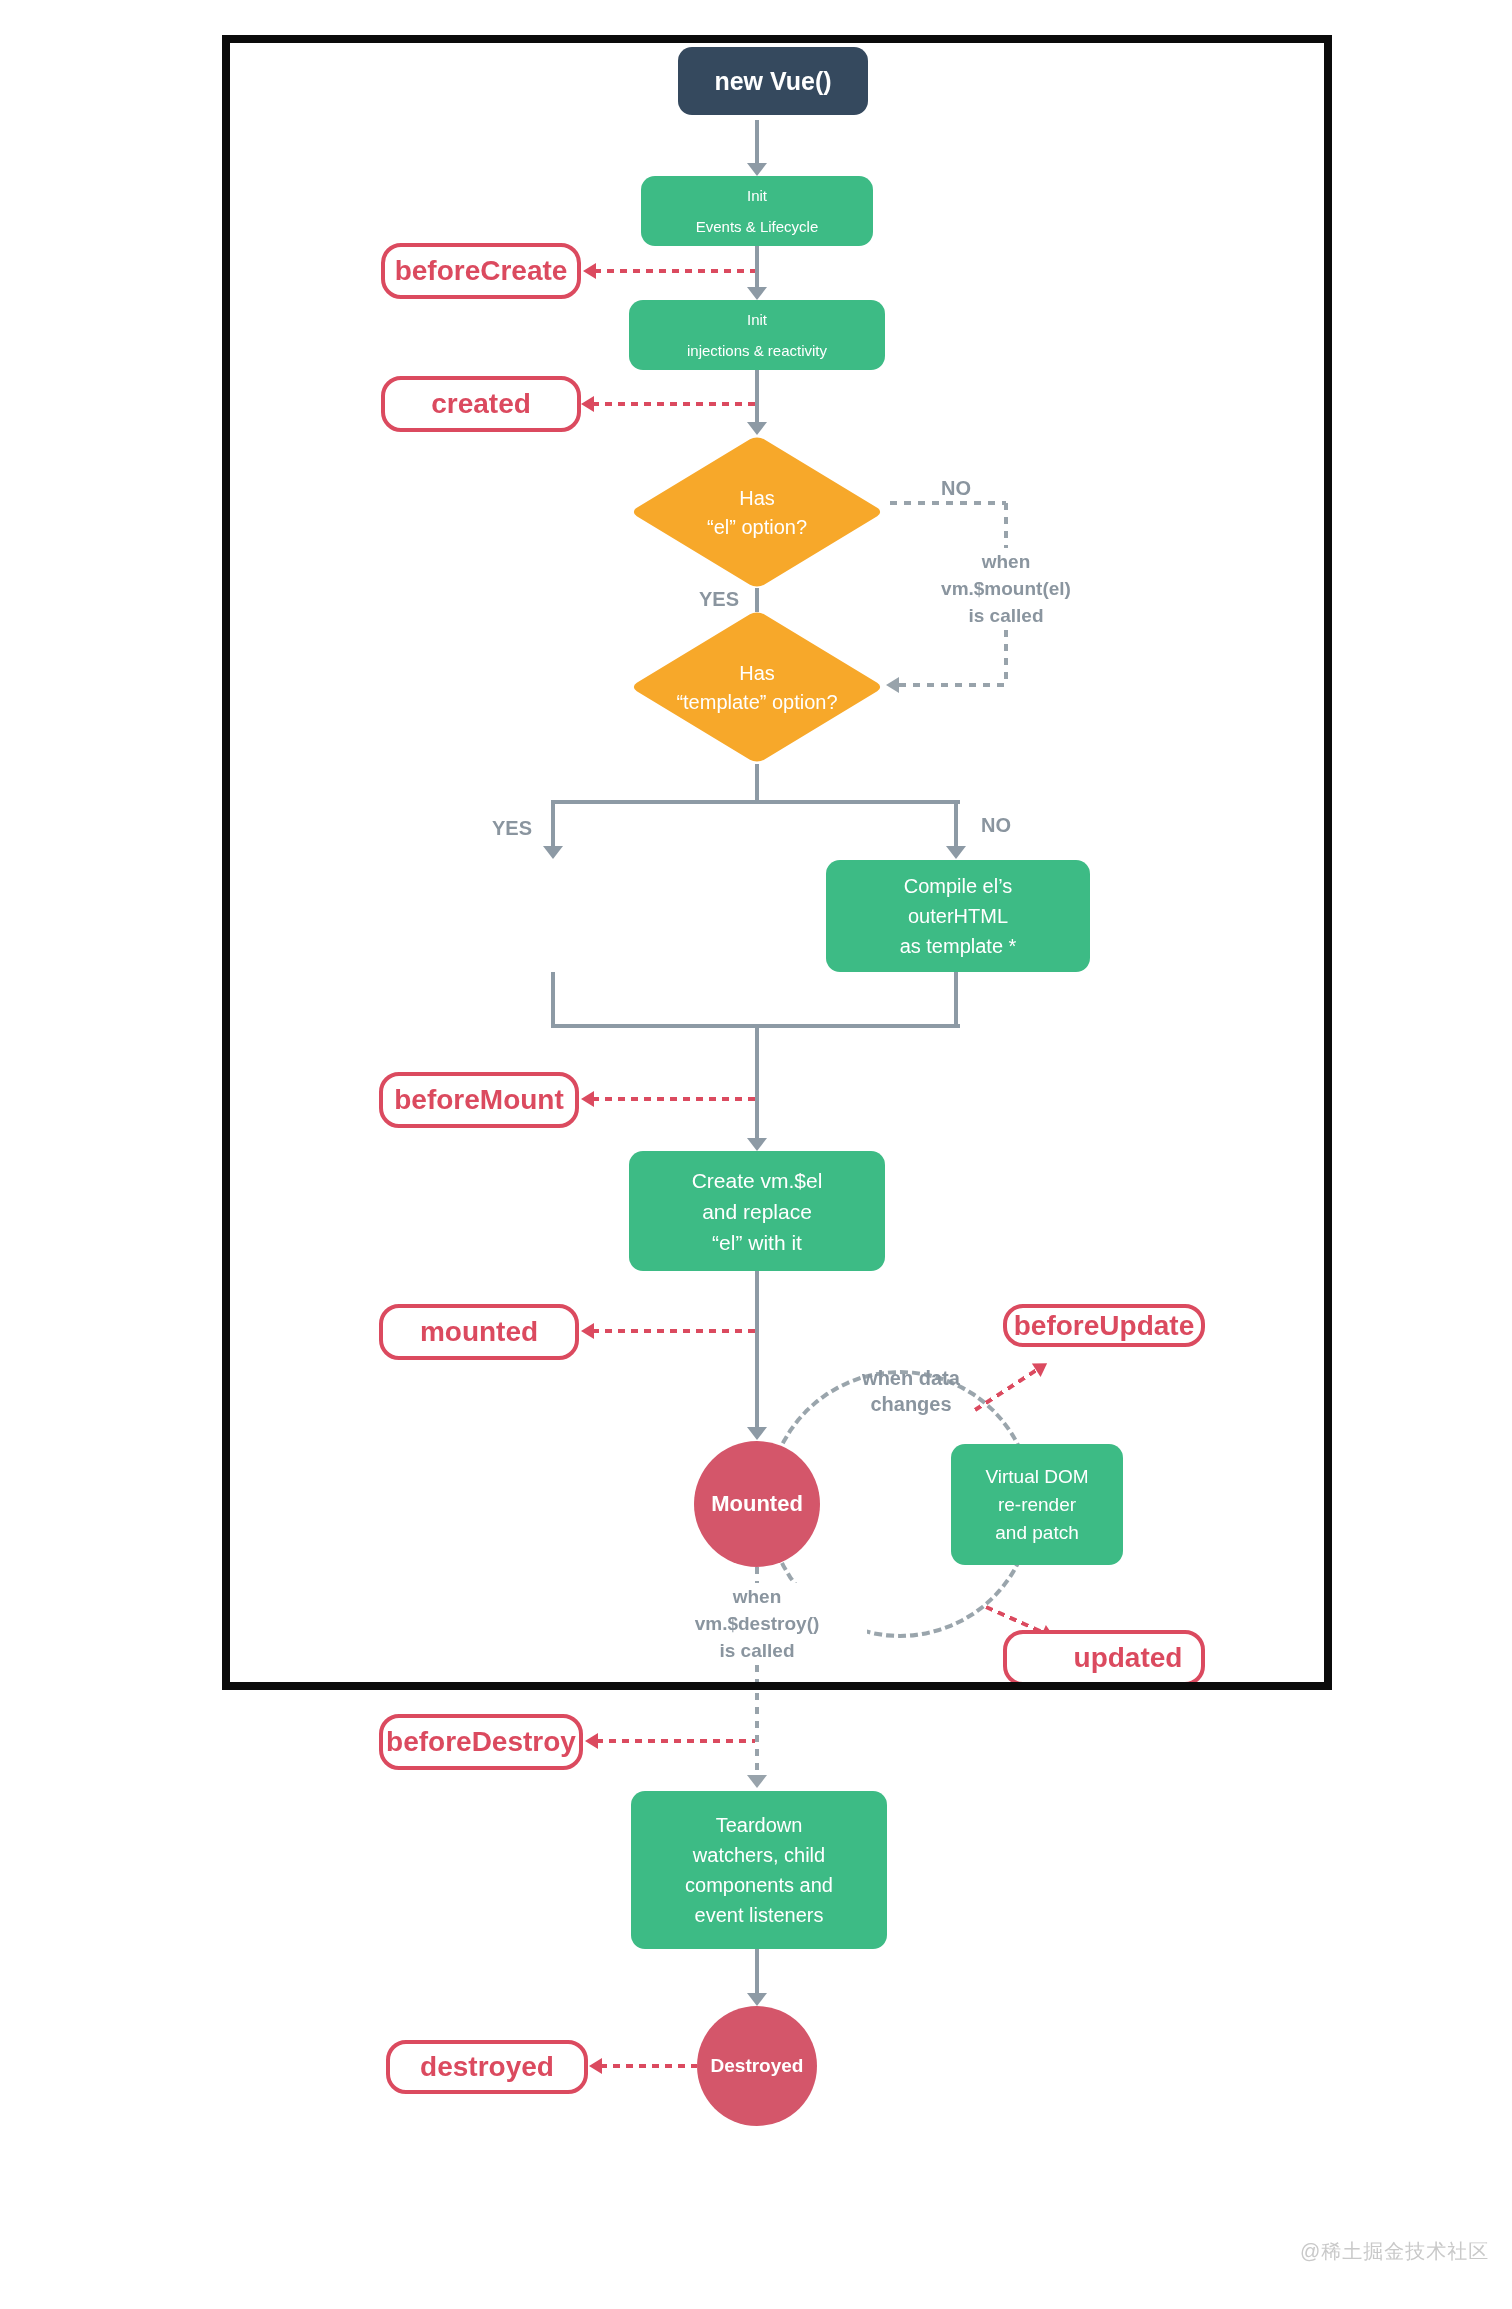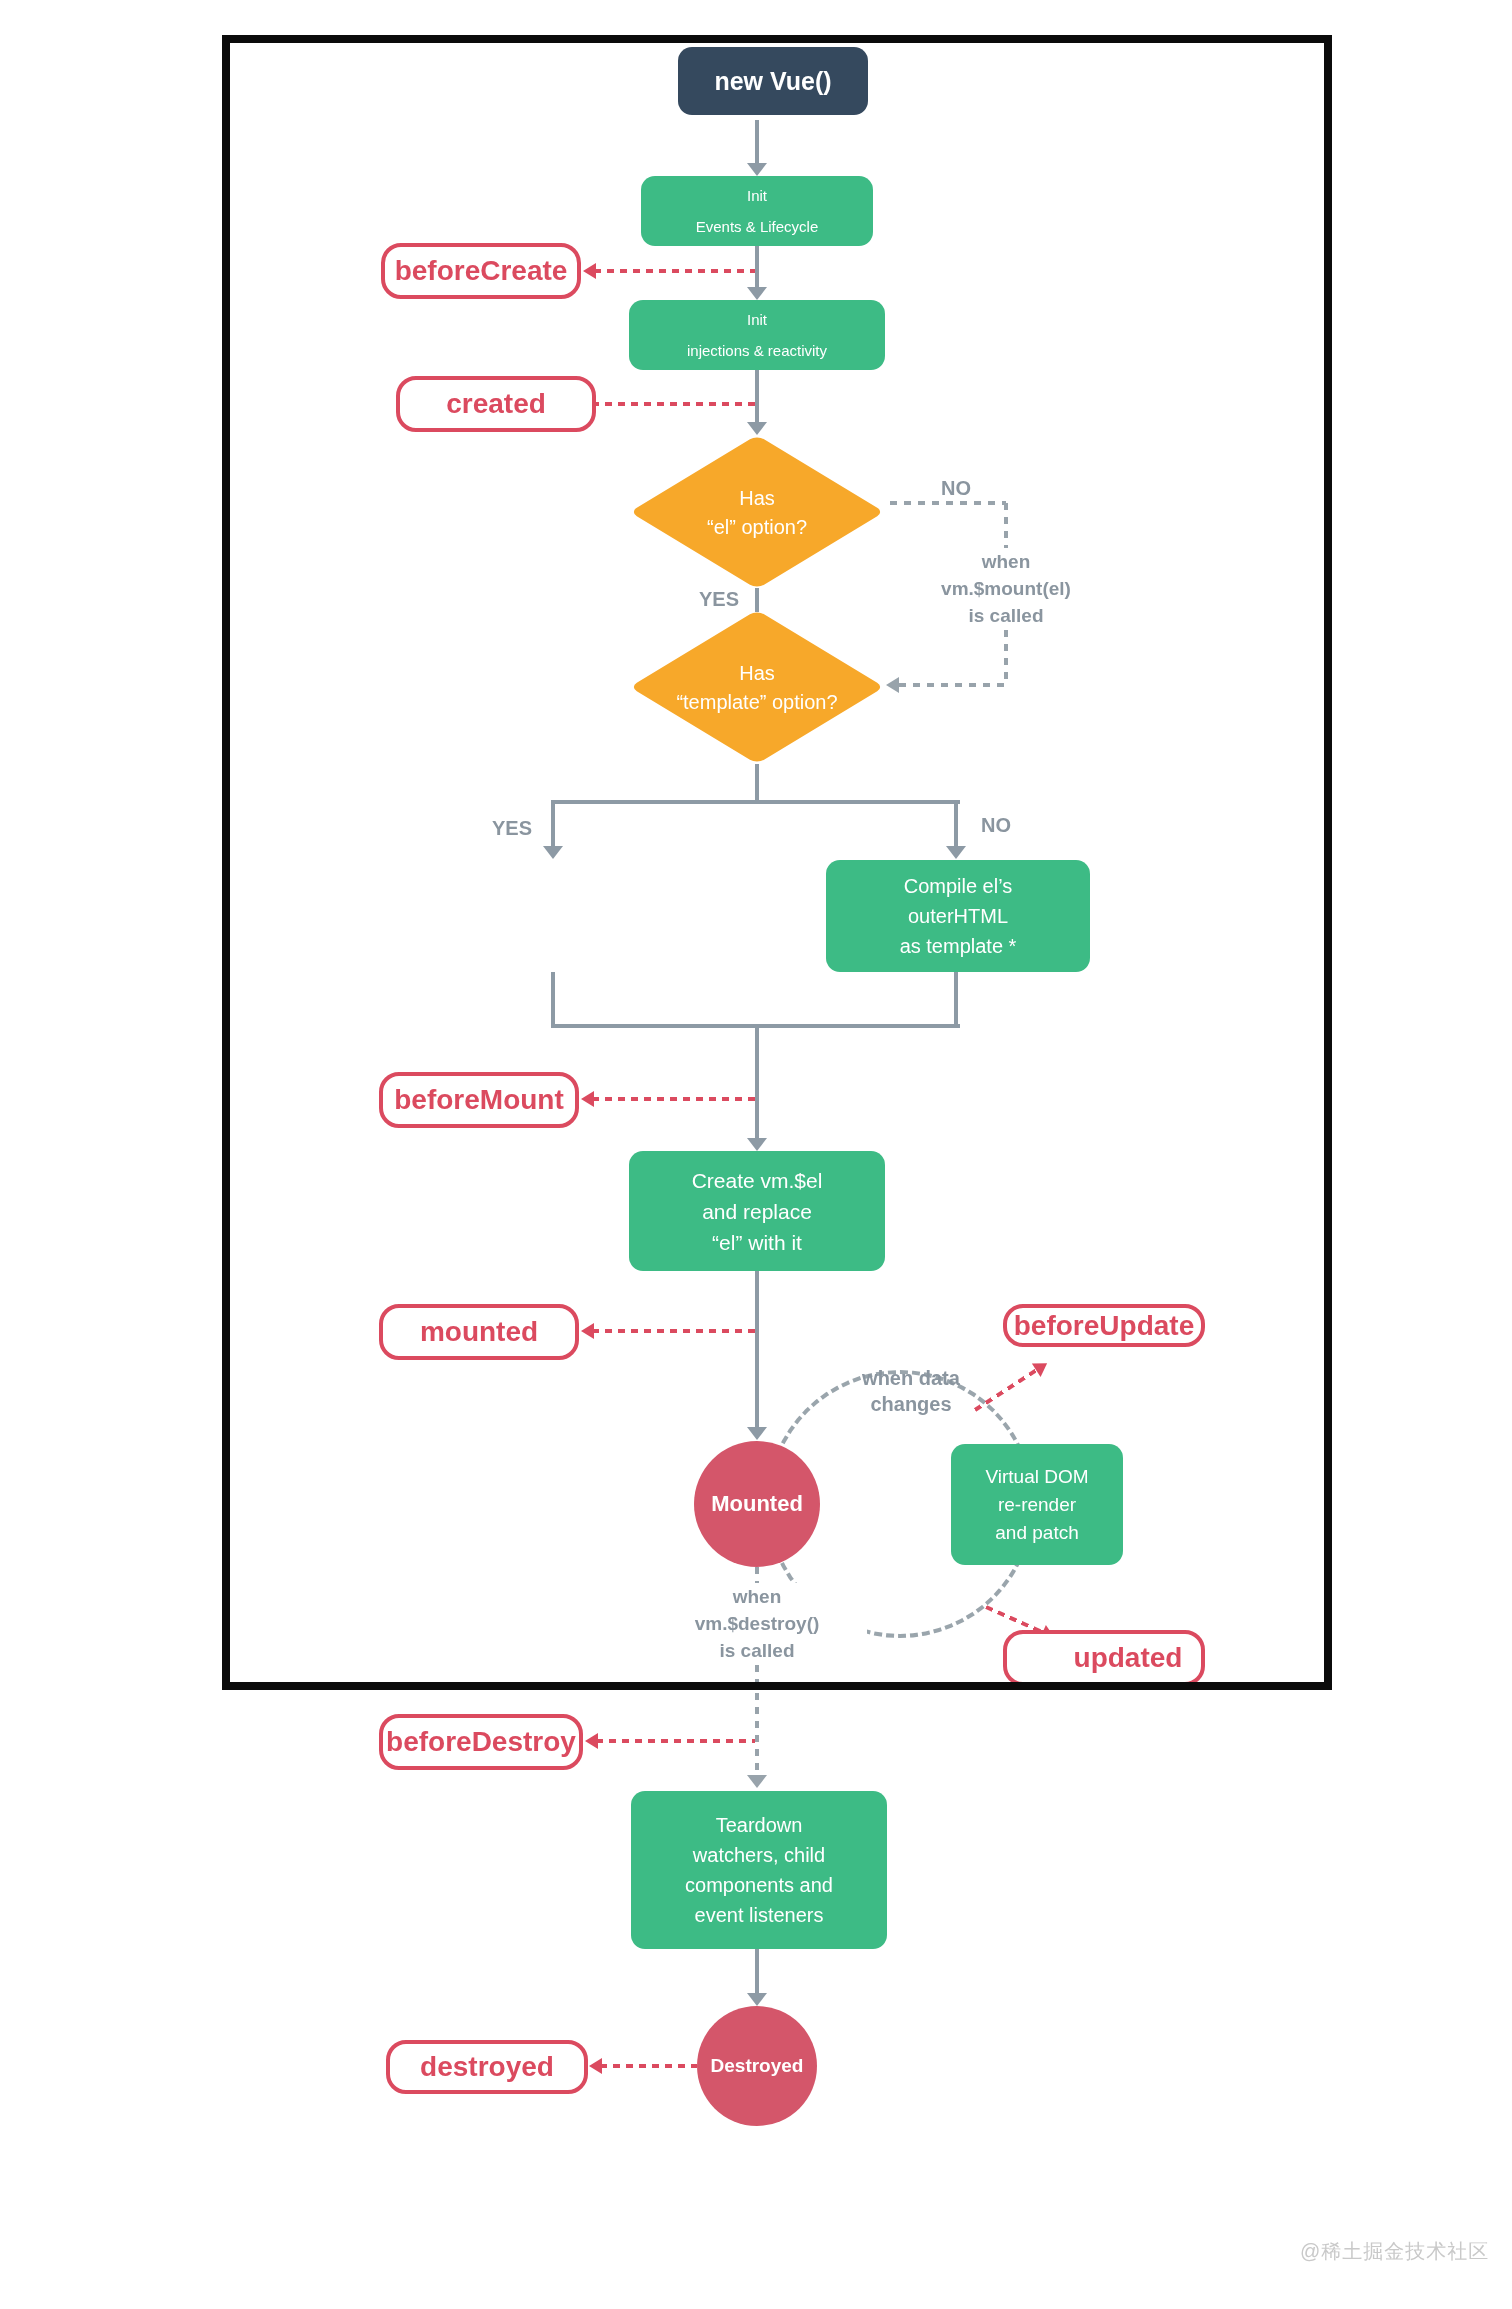--- a/index.html
+++ b/index.html
@@ -171,21 +171,21 @@
     <span>event listeners</span>
   </div>
 
   <div class="box circle" style="left:697px;top:2006px;width:120px;height:120px;font-size:19px;">
     <span>Destroyed</span>
   </div>
 
   <div class="hook" style="left:381px;top:243px;width:200px;height:56px;">
     <span>beforeCreate</span>
   </div>
-  <div class="hook" style="left:396px;top:376px;width:200px;height:56px;">
+  <div class="hook" style="left:381px;top:376px;width:200px;height:56px;">
     <span>created</span>
   </div>
   <div class="hook" style="left:379px;top:1072px;width:200px;height:56px;">
     <span>beforeMount</span>
   </div>
   <div class="hook" style="left:379px;top:1304px;width:200px;height:56px;">
     <span>mounted</span>
   </div>
   <div class="hook" style="left:1003px;top:1304px;width:202px;height:43px;">
     <span>beforeUpdate</span>

